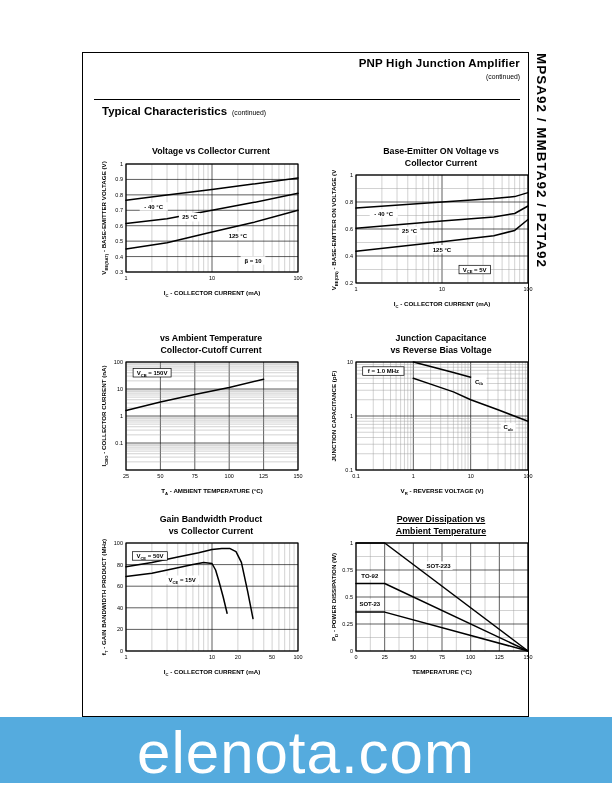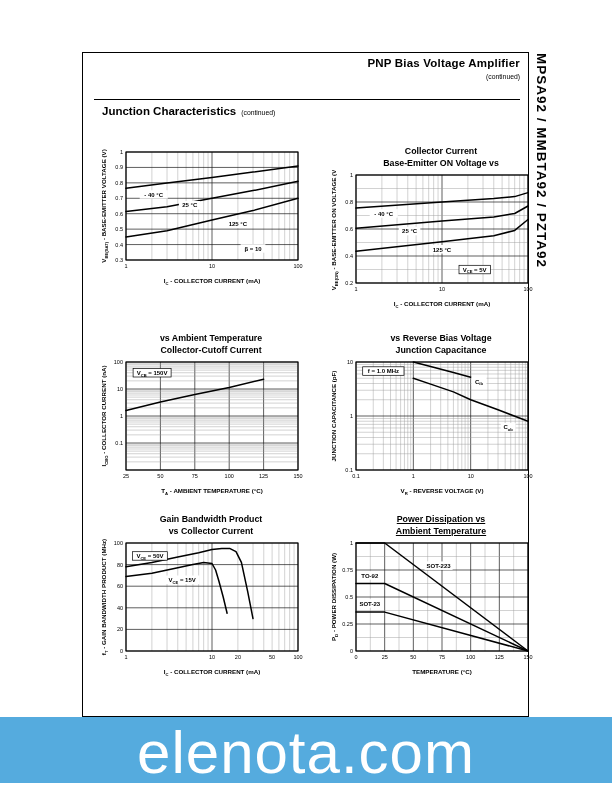--- a/index.html
+++ b/index.html
@@ -23,32 +23,33 @@
   .chart svg{display:block;}
   .watermark-band{position:absolute;left:0;top:717px;width:612px;height:66px;
     display:flex;align-items:flex-end;justify-content:center;}
   .watermark-text{color:#fff;font-size:60px;font-weight:400;letter-spacing:1px;line-height:1;}
 </style>
 </head>
 <body>
 
 <div class="page-border"></div>
 
-<div class="header-title">PNP Bias Voltage Amplifier</div>
+<div class="header-title">PNP High Junction Amplifier</div>
 <div class="header-continued">(continued)</div>
 <div class="header-rule"></div>
 
 <div class="section-heading">
-  <span>Junction Characteristics</span><span class="cont">(continued)</span>
+  <span>Typical Characteristics</span><span class="cont">(continued)</span>
 </div>
 
 <div class="side-partnums">MPSA92 / MMBTA92 / PZTA92</div>
 
 <div class="chart" style="left:99px;top:146px;">
   <div class="chart-title">
+      <div>Voltage vs Collector Current</div>
     </div>
 <svg width="206" height="140" viewBox="0 0 206 140">
       <line x1="27.00" y1="5" x2="27.00" y2="113" stroke="#1a1a1a" stroke-width="0.7"></line>
       <line x1="52.89" y1="5" x2="52.89" y2="113" stroke="#9a9a9a" stroke-width="0.45"></line>
       <line x1="68.03" y1="5" x2="68.03" y2="113" stroke="#9a9a9a" stroke-width="0.45"></line>
       <line x1="78.78" y1="5" x2="78.78" y2="113" stroke="#9a9a9a" stroke-width="0.45"></line>
       <line x1="87.11" y1="5" x2="87.11" y2="113" stroke="#9a9a9a" stroke-width="0.45"></line>
       <line x1="93.92" y1="5" x2="93.92" y2="113" stroke="#9a9a9a" stroke-width="0.45"></line>
       <line x1="99.68" y1="5" x2="99.68" y2="113" stroke="#9a9a9a" stroke-width="0.45"></line>
       <line x1="104.67" y1="5" x2="104.67" y2="113" stroke="#9a9a9a" stroke-width="0.45"></line>
@@ -93,22 +94,22 @@
       <text x="24" y="53.3" text-anchor="end" font-size="5.5">0.7</text>
       <text x="24" y="37.9" text-anchor="end" font-size="5.5">0.8</text>
       <text x="24" y="22.4" text-anchor="end" font-size="5.5">0.9</text>
       <text x="24" y="7.0" text-anchor="end" font-size="5.5">1</text>
       <text x="113" y="136" text-anchor="middle" font-size="6.2" font-weight="bold"><tspan>I</tspan><tspan font-size="4.22" dy="1.74">C</tspan><tspan font-size="6.2" dy="-1.74"> - COLLECTOR CURRENT (mA)</tspan></text>
       <text x="7" y="59" text-anchor="middle" font-size="6.2" font-weight="bold" transform="rotate(-90 7 59)"><tspan>V</tspan><tspan font-size="4.22" dy="1.74">BE(SAT)</tspan><tspan font-size="6.2" dy="-1.74"> - BASE-EMITTER VOLTAGE (V)</tspan></text>
     </svg>
   </div>
 <div class="chart" style="left:329px;top:146px;">
   <div class="chart-title">
+      <div>Base-Emitter ON Voltage vs</div>
       <div>Collector Current</div>
-      <div>Base-Emitter ON Voltage vs</div>
     </div>
 <svg width="206" height="140" viewBox="0 0 206 140">
       <line x1="27.00" y1="5" x2="27.00" y2="113" stroke="#1a1a1a" stroke-width="0.7"></line>
       <line x1="52.89" y1="5" x2="52.89" y2="113" stroke="#9a9a9a" stroke-width="0.45"></line>
       <line x1="68.03" y1="5" x2="68.03" y2="113" stroke="#9a9a9a" stroke-width="0.45"></line>
       <line x1="78.78" y1="5" x2="78.78" y2="113" stroke="#9a9a9a" stroke-width="0.45"></line>
       <line x1="87.11" y1="5" x2="87.11" y2="113" stroke="#9a9a9a" stroke-width="0.45"></line>
       <line x1="93.92" y1="5" x2="93.92" y2="113" stroke="#9a9a9a" stroke-width="0.45"></line>
       <line x1="99.68" y1="5" x2="99.68" y2="113" stroke="#9a9a9a" stroke-width="0.45"></line>
       <line x1="104.67" y1="5" x2="104.67" y2="113" stroke="#9a9a9a" stroke-width="0.45"></line>
@@ -218,22 +219,22 @@
       <text x="24" y="88.0" text-anchor="end" font-size="5.5">0.1</text>
       <text x="24" y="61.0" text-anchor="end" font-size="5.5">1</text>
       <text x="24" y="34.0" text-anchor="end" font-size="5.5">10</text>
       <text x="24" y="7.0" text-anchor="end" font-size="5.5">100</text>
       <text x="113" y="136" text-anchor="middle" font-size="6.2" font-weight="bold"><tspan>T</tspan><tspan font-size="4.22" dy="1.74">A</tspan><tspan font-size="6.2" dy="-1.74"> - AMBIENT TEMPERATURE (°C)</tspan></text>
       <text x="7" y="59" text-anchor="middle" font-size="6.2" font-weight="bold" transform="rotate(-90 7 59)"><tspan>I</tspan><tspan font-size="4.22" dy="1.74">CBO</tspan><tspan font-size="6.2" dy="-1.74"> - COLLECTOR CURRENT (nA)</tspan></text>
     </svg>
   </div>
 <div class="chart" style="left:329px;top:333px;">
   <div class="chart-title">
+      <div>Junction Capacitance</div>
       <div>vs Reverse Bias Voltage</div>
-      <div>Junction Capacitance</div>
     </div>
 <svg width="206" height="140" viewBox="0 0 206 140">
       <line x1="27.00" y1="5" x2="27.00" y2="113" stroke="#1a1a1a" stroke-width="0.7"></line>
       <line x1="44.26" y1="5" x2="44.26" y2="113" stroke="#9a9a9a" stroke-width="0.45"></line>
       <line x1="54.35" y1="5" x2="54.35" y2="113" stroke="#9a9a9a" stroke-width="0.45"></line>
       <line x1="61.52" y1="5" x2="61.52" y2="113" stroke="#9a9a9a" stroke-width="0.45"></line>
       <line x1="67.07" y1="5" x2="67.07" y2="113" stroke="#9a9a9a" stroke-width="0.45"></line>
       <line x1="71.61" y1="5" x2="71.61" y2="113" stroke="#9a9a9a" stroke-width="0.45"></line>
       <line x1="75.45" y1="5" x2="75.45" y2="113" stroke="#9a9a9a" stroke-width="0.45"></line>
       <line x1="78.78" y1="5" x2="78.78" y2="113" stroke="#9a9a9a" stroke-width="0.45"></line>

